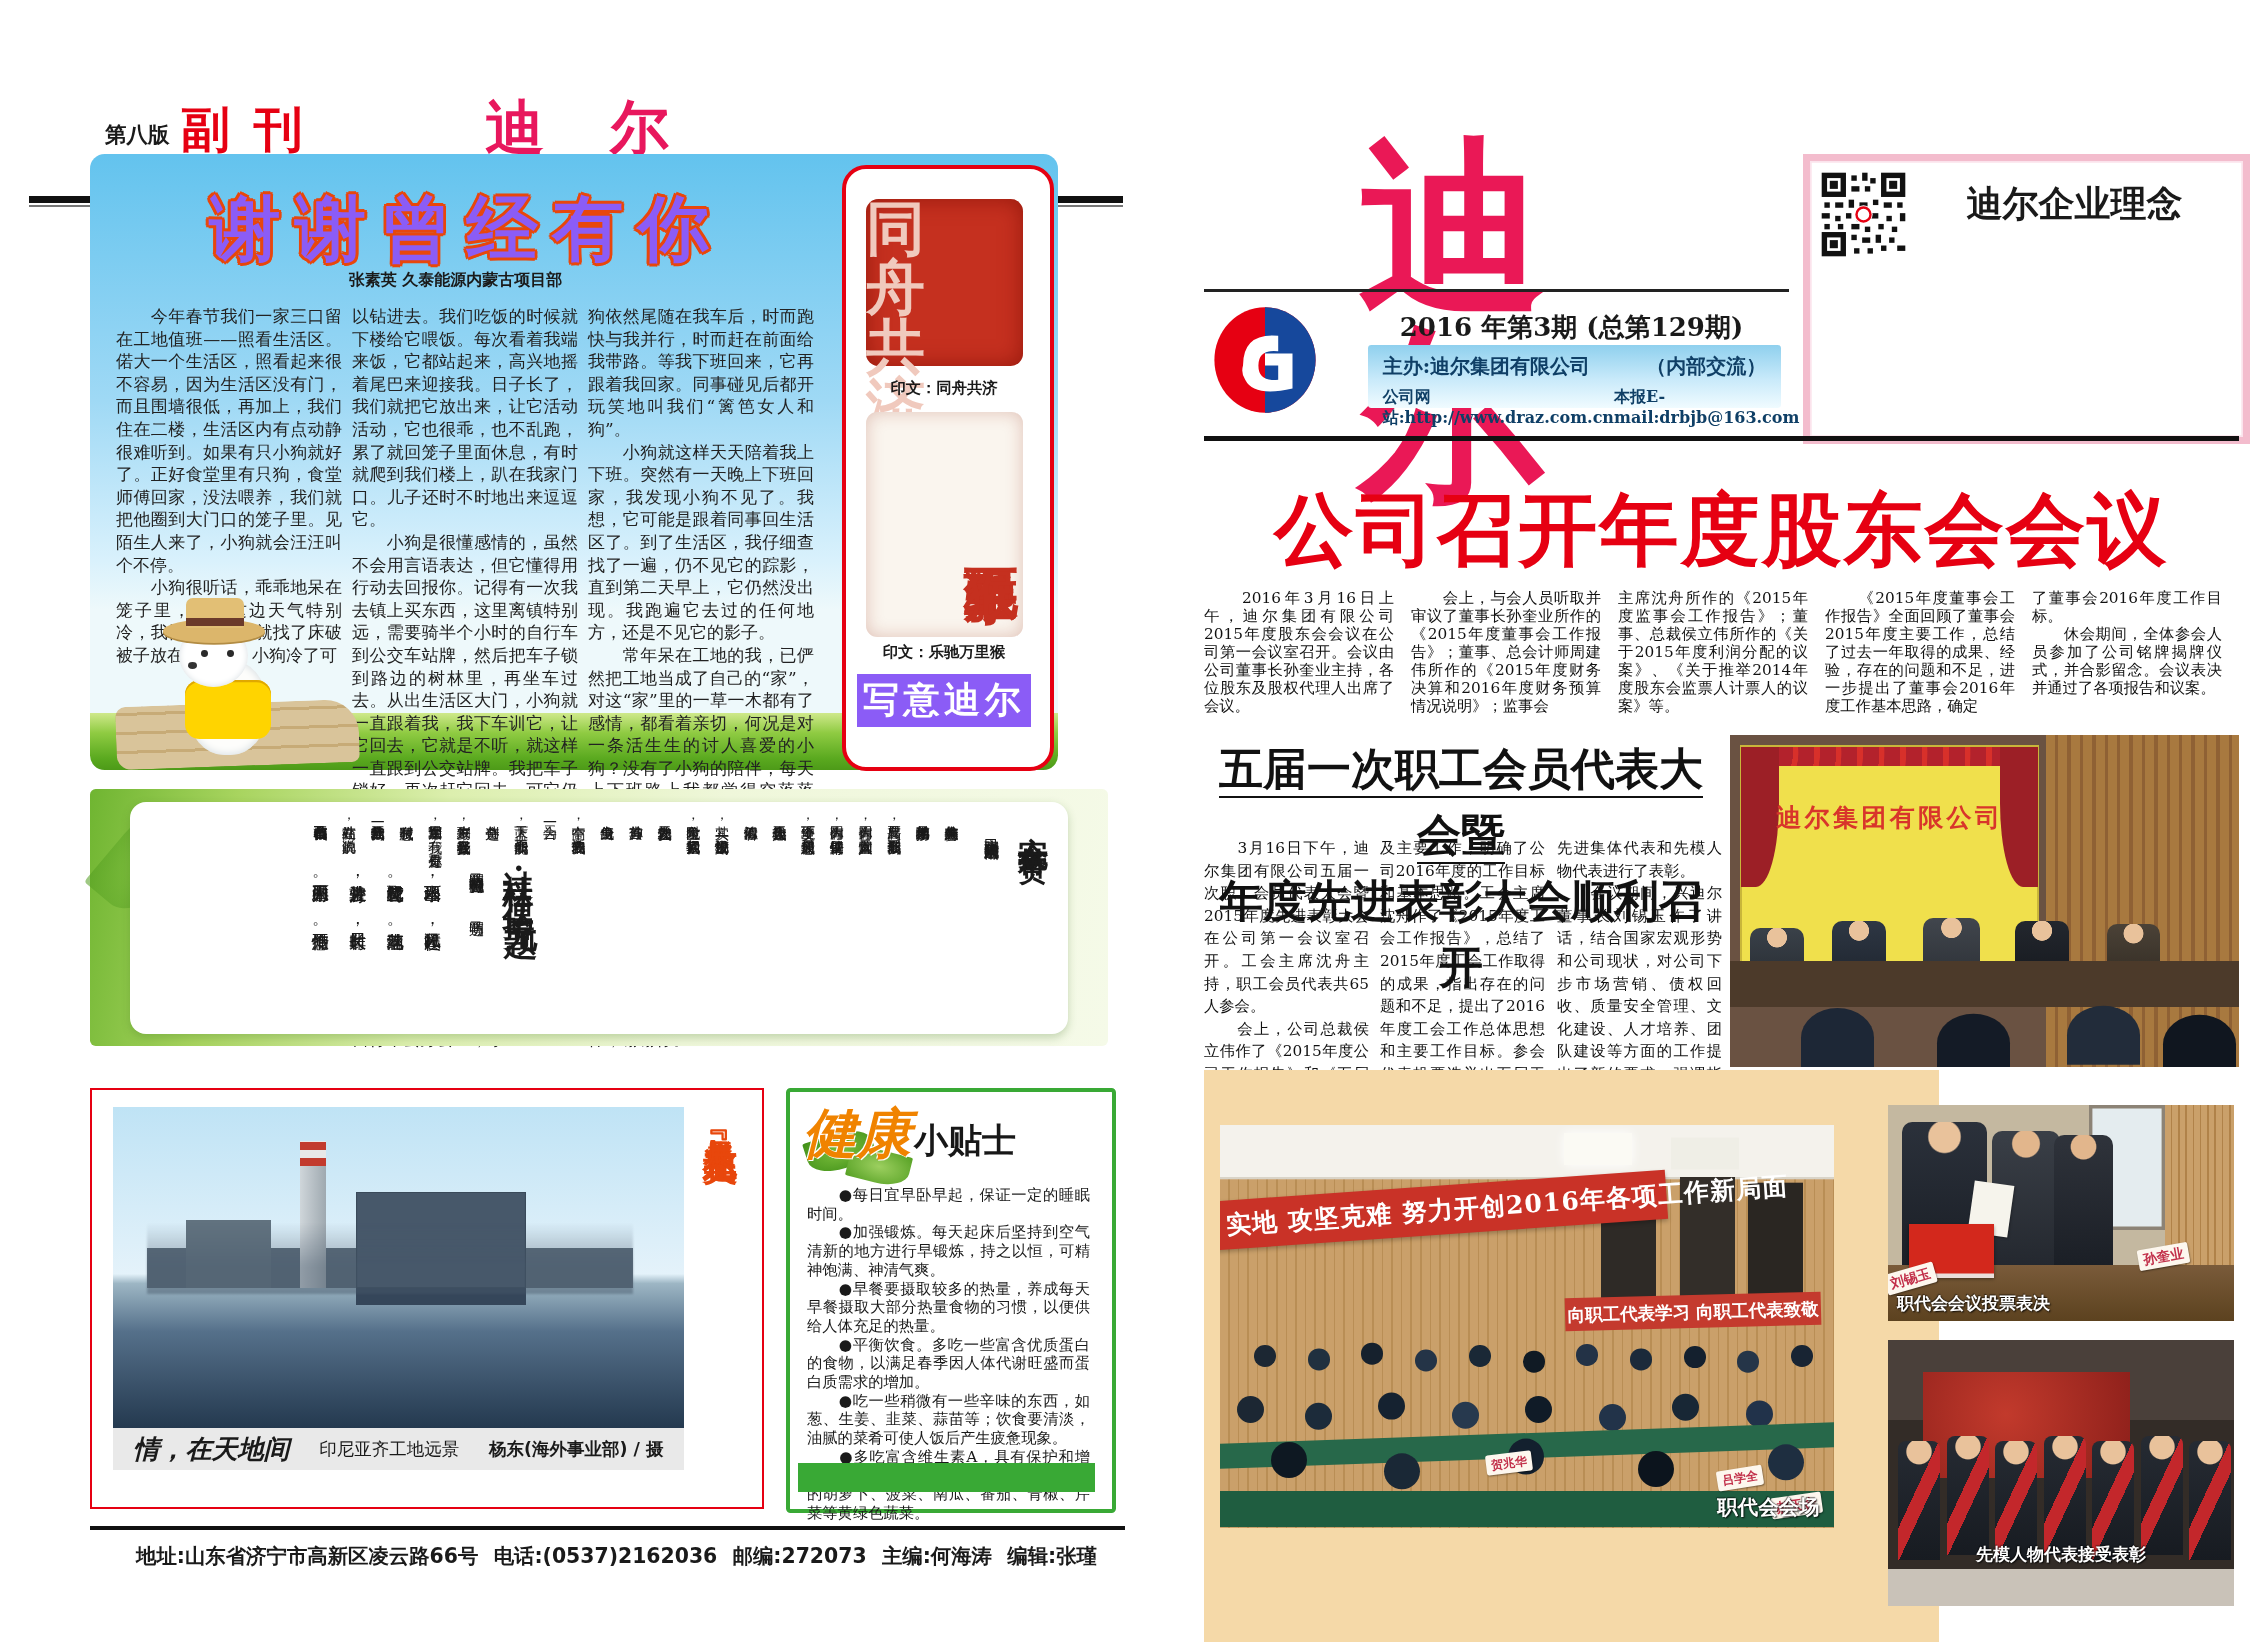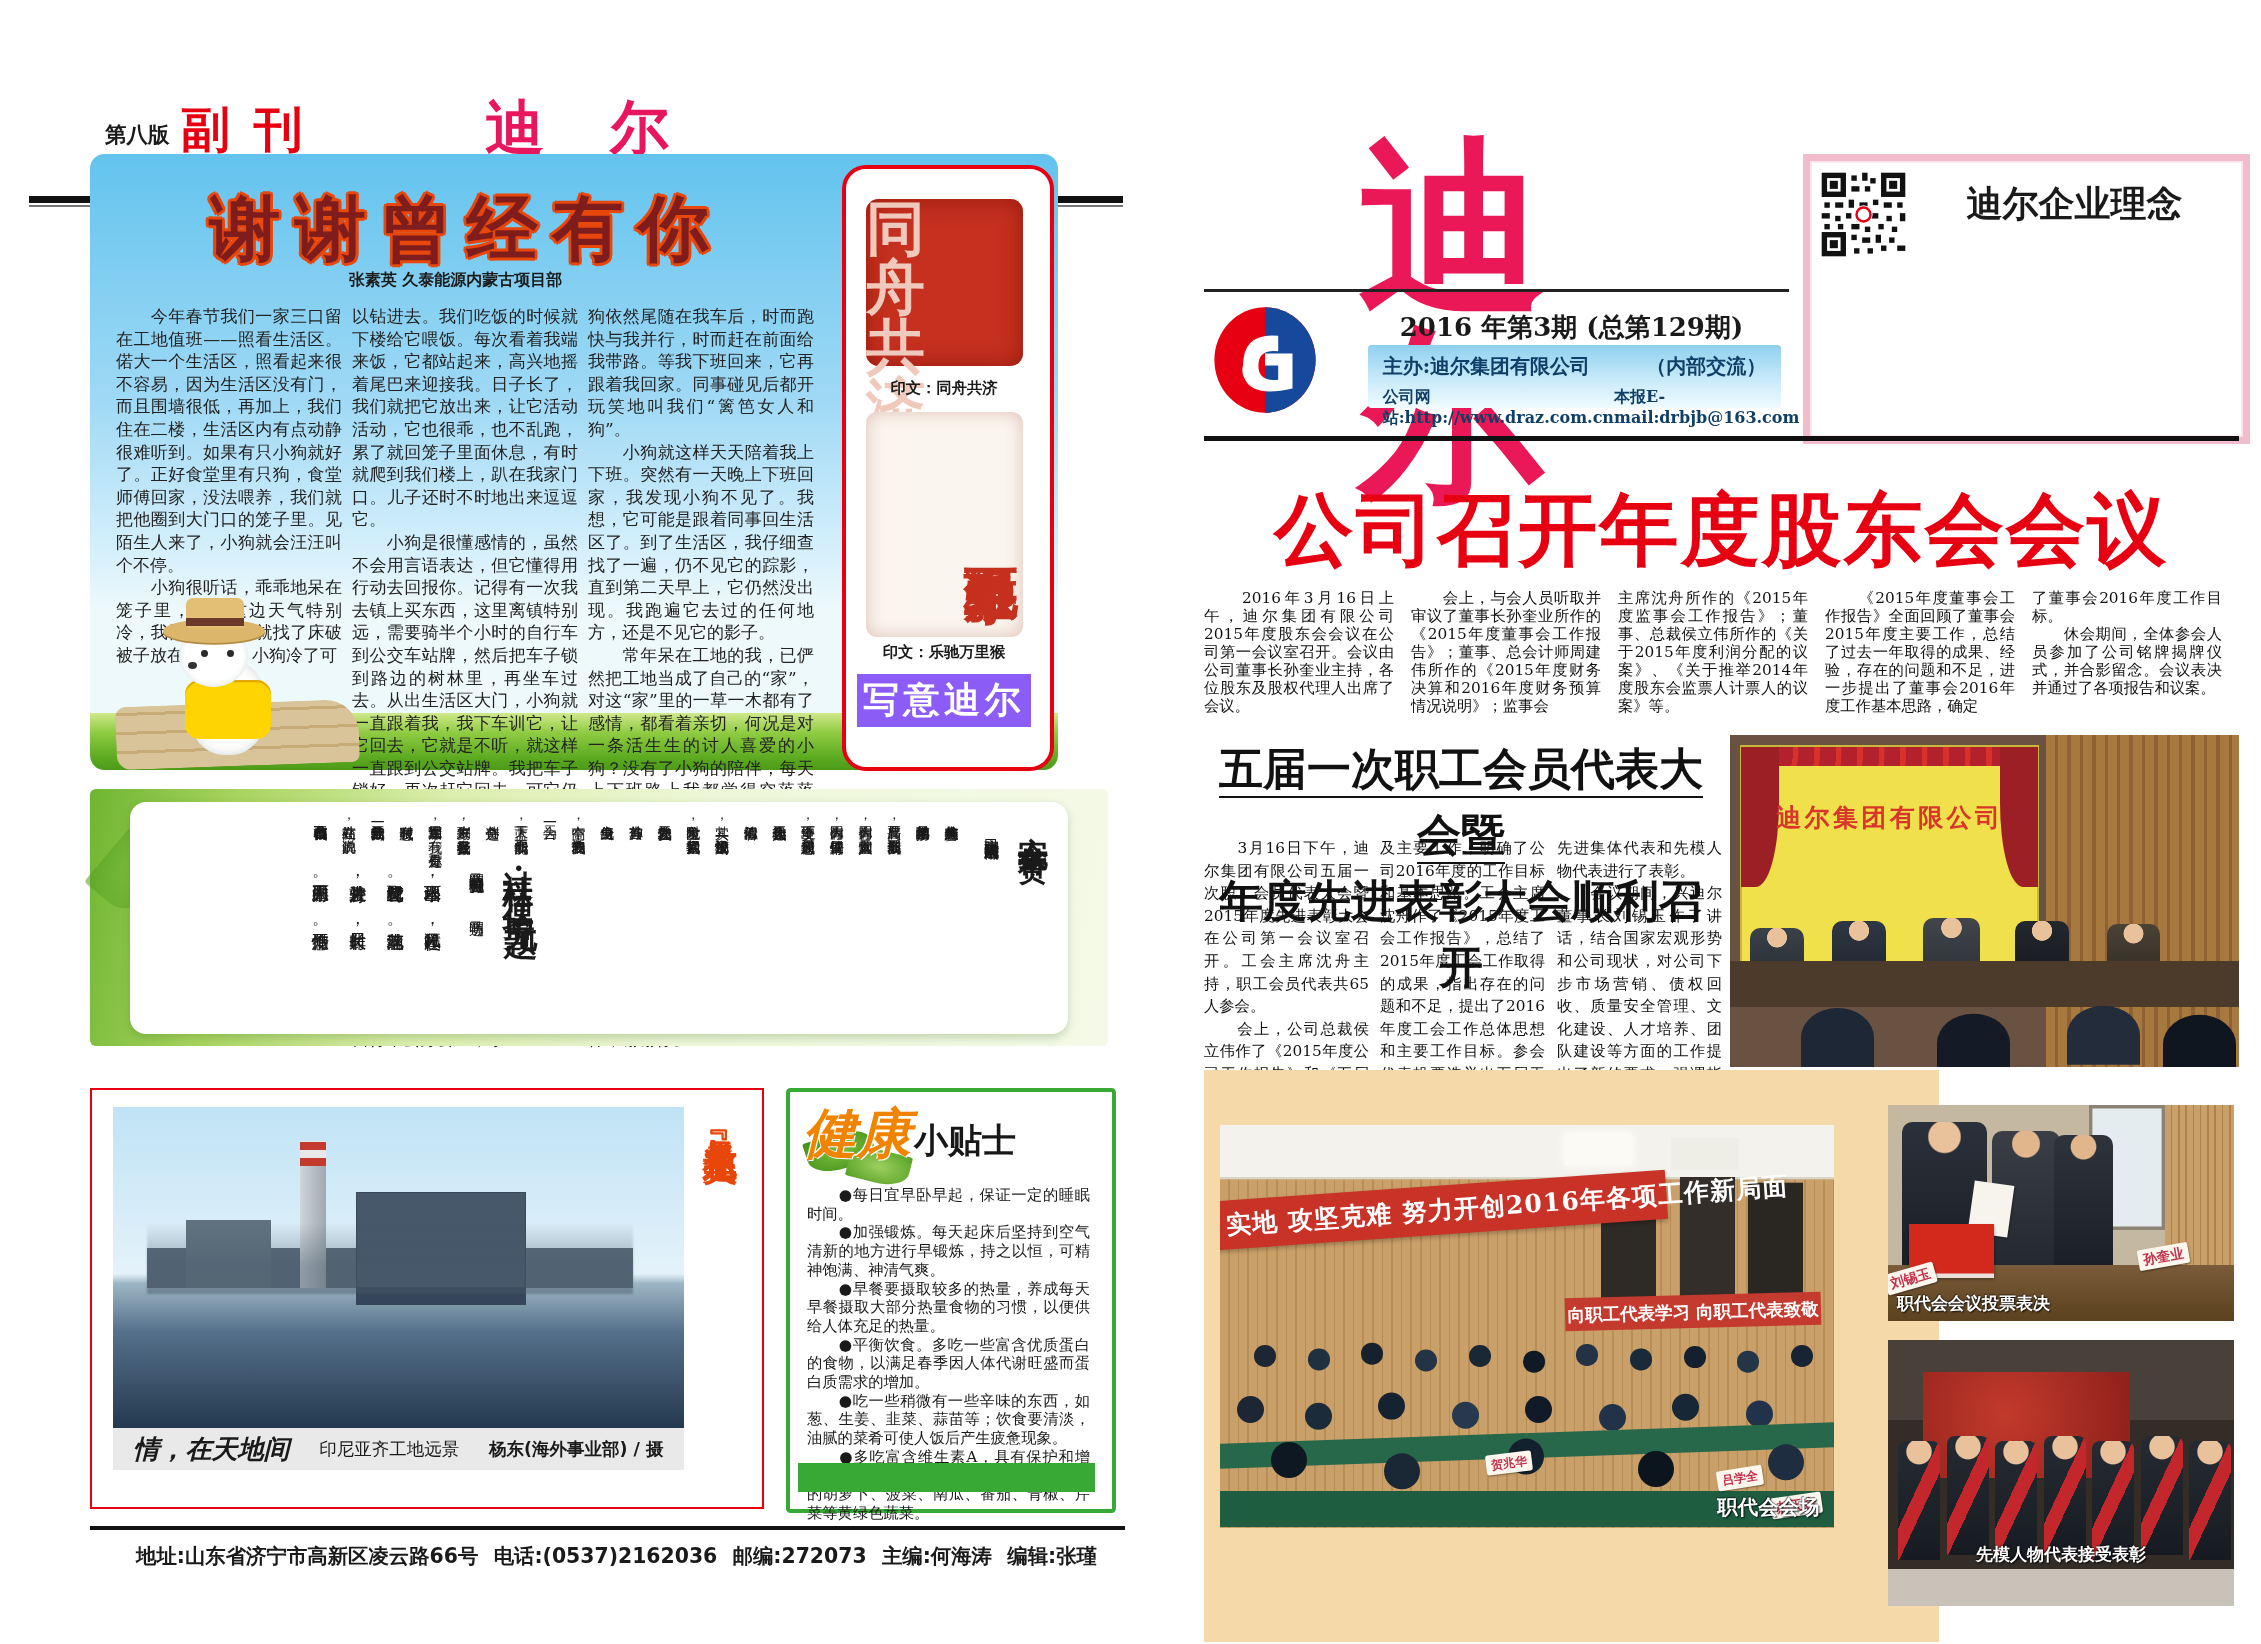--- a/index.html
+++ b/index.html
@@ -7,21 +7,21 @@
           font-family:"DejaVu Serif","Liberation Serif",serif;color:#1a1a1a;}
   .a{position:absolute;}
   .sans{font-family:"DejaVu Sans","Liberation Sans",sans-serif;}
   .bodytext{font-size:17px;line-height:22.6px;text-align:justify;white-space:pre-line;color:#222;}
   .newscol{font-size:15.3px;line-height:18px;text-align:justify;white-space:pre-line;color:#111;}
   .vtext{writing-mode:vertical-rl;}
   
   .rule-thick{background:#111;}
   .blue-panel{background:linear-gradient(180deg,#63c3ee 0%,#9fd9f5 40%,#d9f1fc 66%,#eef9fb 74%);border-radius:14.7px;}
   .grass{background:linear-gradient(180deg,#cfe98b 0%,#8fcb42 35%,#5aa91f 80%,#4d9a18 100%);border-radius:0 0 14.7px 14.7px;}
-  .big-title{font-weight:bold;font-size:71px;letter-spacing:14.7px;color:#7f1d1d;
+  .big-title{font-weight:bold;font-size:71px;letter-spacing:14.7px;color:#8b5cf6;
      text-shadow:2.8px 0 0 #e8470c,-2.8px 0 0 #e8470c,0 2.8px 0 #e8470c,0 -2.8px 0 #e8470c,
                  2.3px 2.3px 0 #e8470c,-2.3px -2.3px 0 #e8470c,2.3px -2.3px 0 #e8470c,-2.3px 2.3px 0 #e8470c;}
   .seal-box{background:#fff;border:4px solid #e60012;border-radius:24px;}
   .seal1{background:#c5301f;border-radius:12.4px;display:grid;grid-template-columns:1fr 1fr;align-items:center;justify-items:center;
          color:#f0c9bd;font-weight:bold;font-size:59px;line-height:1.0;box-shadow:inset 0 0 22.6px rgba(120,10,0,.6);}
   .seal2{background:#faf5ee;border-radius:11.3px;color:#c5301f;font-weight:bold;font-size:54px;line-height:1.15;
          box-shadow:inset 0 0 17px rgba(150,40,20,.25);}
   .seal-cap{font-size:15.3px;font-weight:bold;text-align:center;font-family:"DejaVu Sans","Liberation Sans",sans-serif;}
   .poem-title{font-size:30.5px;font-weight:bold;letter-spacing:5.7px;margin-left:11.3px;}
   .poem-author{font-size:15.3px;margin-left:14.7px;padding-top:14.7px;}

